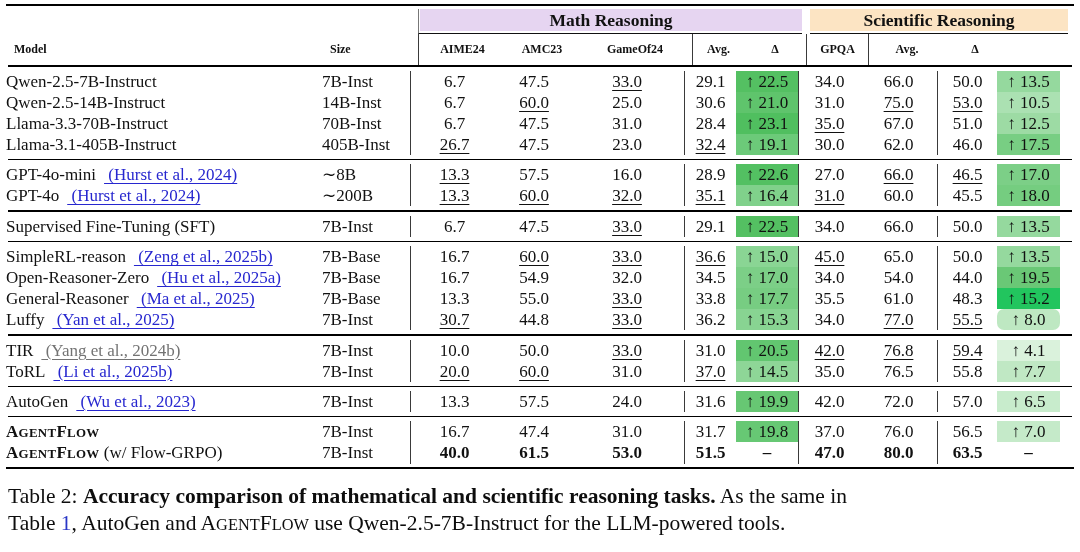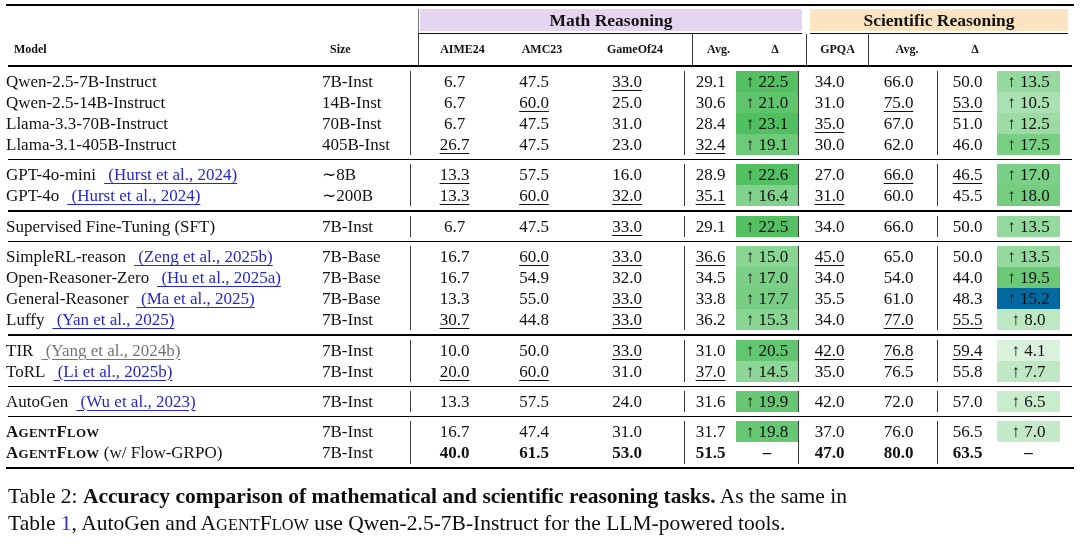--- a/index.html
+++ b/index.html
@@ -235,38 +235,38 @@
             <div class="cell c"><span>55.0</span></div>
             <div class="cell c"><span class="u">33.0</span></div>
             <div class="cell c vl"><span>33.8</span></div>
             <div class="cell c dcell">
               <div class="dbox" style="background: rgb(119, 205, 130);">↑ 17.7</div>
             </div>
             <div class="cell c vl"><span>35.5</span></div>
             <div class="cell c"><span>61.0</span></div>
             <div class="cell c vl"><span>48.3</span></div>
             <div class="cell c dcell">
-              <div class="dbox" style="background: #0369a1;">↑ 15.2</div>
+              <div class="dbox" style="background: #22c55e;">↑ 15.2</div>
             </div>
           </div>
           <div class="grid row">
             <div class="cell l model"><span>Luffy</span><span class="cite" style="color: rgb(39, 39, 207);"> (Yan et al., 2025)</span></div>
             <div class="cell l">7B-Inst</div>
             <div class="cell c vl"><span class="u">30.7</span></div>
             <div class="cell c"><span>44.8</span></div>
             <div class="cell c"><span class="u">33.0</span></div>
             <div class="cell c vl"><span>36.2</span></div>
             <div class="cell c dcell">
               <div class="dbox" style="background: rgb(136, 212, 146);">↑ 15.3</div>
             </div>
             <div class="cell c vl"><span>34.0</span></div>
             <div class="cell c"><span class="u">77.0</span></div>
             <div class="cell c vl"><span class="u">55.5</span></div>
             <div class="cell c dcell">
-              <div class="dbox" style="background: rgb(190, 232, 194);">↑ 8.0</div>
+              <div class="dbox" style="background: rgb(190, 232, 194); border-radius: 7px;">↑ 8.0</div>
             </div>
           </div>
         </div>
         <div class="rule"></div>
         <div class="block pad">
           <div class="grid row">
             <div class="cell l model"><span>TIR</span><span class="cite" style="color: #737373;"> (Yang et al., 2024b)</span></div>
             <div class="cell l">7B-Inst</div>
             <div class="cell c vl"><span>10.0</span></div>
             <div class="cell c"><span>50.0</span></div>

